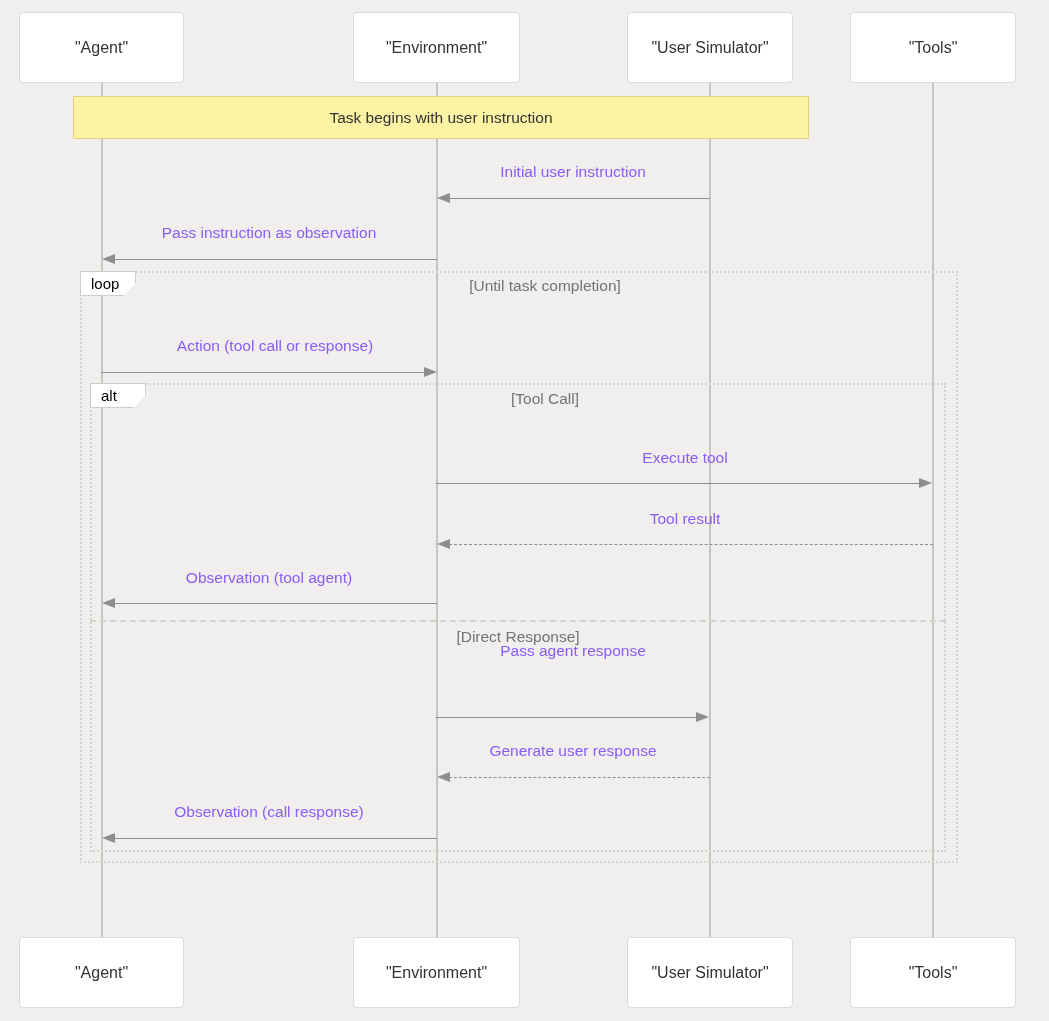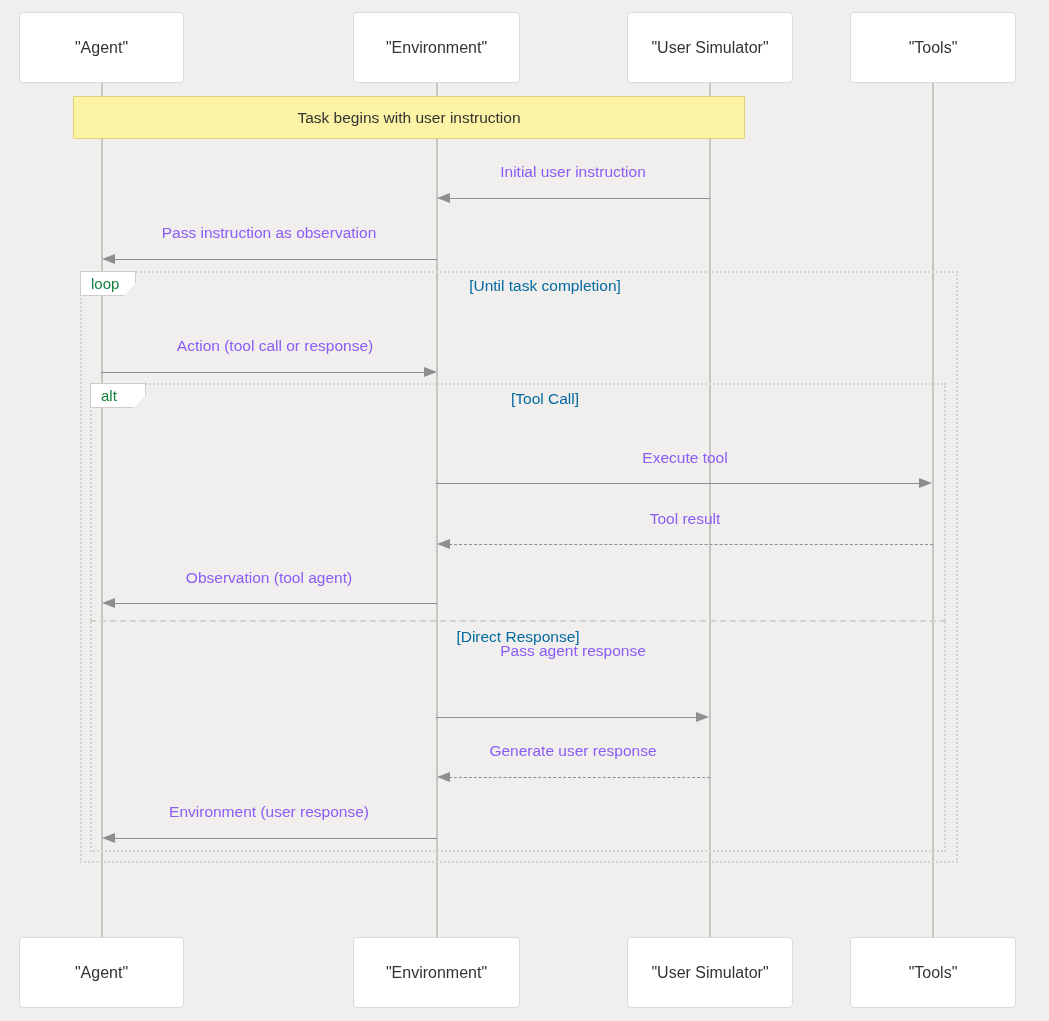--- a/index.html
+++ b/index.html
@@ -31,21 +31,21 @@
   .lifeline {
     position: absolute;
     top: 83px;
     width: 2px;
     height: 854px;
     background: #c7c6c3;
   }
   .note {
     position: absolute;
     left: 73px;
-    width: 672px;
+    width: 736px;
     height: 43px;
     background: #fcf3a5;
     border: 1px solid #e3d27c;
     box-sizing: border-box;
     display: flex;
     align-items: center;
     justify-content: center;
     font-size: 15.5px;
     color: #333333;
   }
@@ -58,29 +58,29 @@
     position: absolute;
     width: 56px;
     height: 25px;
     background: #ffffff;
     border: 1px solid #cfcdca;
     box-sizing: border-box;
     display: flex;
     align-items: center;
     padding-left: 10px;
     font-size: 15px;
-    color: #15803d;
+    color: #000000;
     clip-path: polygon(0 0, 100% 0, 100% 45%, 78% 100%, 0 100%);
   }
   .frame-cond {
     position: absolute;
     transform: translateX(-50%);
     white-space: nowrap;
     font-size: 15.5px;
-    color: #0369a1;
+    color: #737373;
   }
   .alt-divider {
     position: absolute;
     height: 0;
     border-top: 2px dashed #d4d2ce;
   }
   .msg-label {
     position: absolute;
     transform: translateX(-50%);
     white-space: nowrap;
@@ -170,21 +170,21 @@
   <div class="frame-cond" style="left:518px; top:628px">[Direct Response]</div>
 
   <div class="msg-label" style="left:573px; top:642px">Pass agent response</div>
   <div class="msg-line" style="left:436px; top:717px; width:261px"></div>
   <div class="arrowhead right" style="left:696px; top:712px"></div>
 
   <div class="msg-label" style="left:573px; top:742px">Generate user response</div>
   <div class="msg-line dashed" style="left:449px; top:777px; width:261px"></div>
   <div class="arrowhead left" style="left:437px; top:772px"></div>
 
-  <div class="msg-label" style="left:269px; top:803px">Environment (user response)</div>
+  <div class="msg-label" style="left:269px; top:803px">Observation (call response)</div>
   <div class="msg-line" style="left:114px; top:838px; width:323px"></div>
   <div class="arrowhead left" style="left:102px; top:833px"></div>
 
 
   <div class="participant" style="left:19px;  top:937px; width:165px">
       <span>"Agent"</span>
     </div>
   <div class="participant" style="left:353px; top:937px; width:167px">
       <span>"Environment"</span>
     </div>

